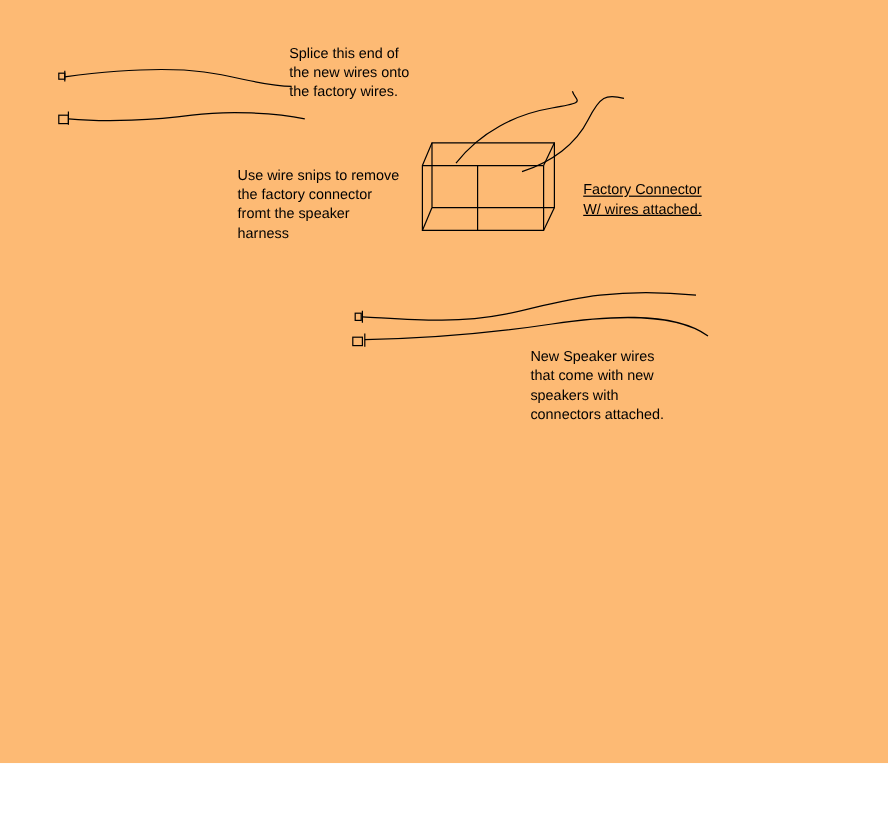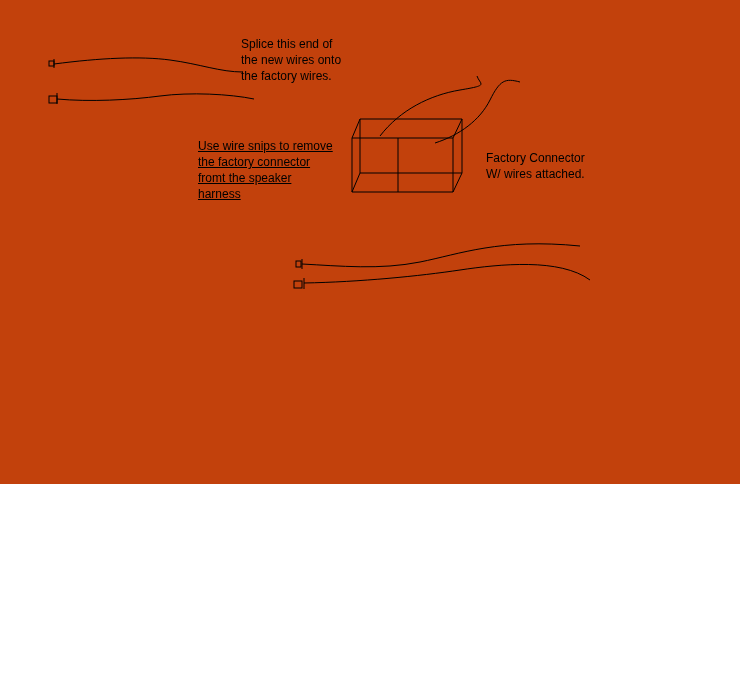--- a/index.html
+++ b/index.html
@@ -1,16 +1,16 @@
 <!DOCTYPE html>
 <html><head>
 <meta charset="utf-8">
 <style>
   html, body { margin:0; padding:0; background:#ffffff; }
-  #canvas { position:relative; width:740px; height:484px; background:#c2410c; overflow:hidden; }
+  #canvas { position:relative; width:740px; height:636px; background:#fdba74; overflow:hidden; }
   svg { position:absolute; left:0; top:0; }
   .label { position:absolute; font-family:"Liberation Sans", sans-serif; font-size:12px; line-height:16px; color:#000; white-space:pre; }
 </style>
 </head>
 <body>
 
 <div id="canvas">
   <svg width="740" height="680" viewBox="0 0 740 680">
     <g fill="none" stroke="#000" stroke-width="1">
 
@@ -47,19 +47,23 @@
         <rect x="294" y="281" width="8" height="7"></rect>
         <line x1="304" y1="278" x2="304" y2="289"></line>
         <path d="M304 283 C 360 282, 420 276, 460 270 S 560 258, 590 280"></path>
       </g>
     </g>
   </svg>
 
   <div class="label" style="left:241px;top:36px;">Splice this end of
 the new wires onto
 the factory wires.</div>
-  <div class="label" style="left:198px;top:138px;text-decoration:underline;">Use wire snips to remove
+  <div class="label" style="left:198px;top:138px;">Use wire snips to remove
 the factory connector
 fromt the speaker
 harness</div>
-  <div class="label" style="left:486px;top:150px;">Factory Connector
+  <div class="label" style="left:486px;top:150px;text-decoration:underline;">Factory Connector
 W/ wires attached.</div>
+  <div class="label" style="left:442px;top:289px;">New Speaker wires
+that come with new
+speakers with
+connectors attached.</div>
 </div>
 
 </body></html>

